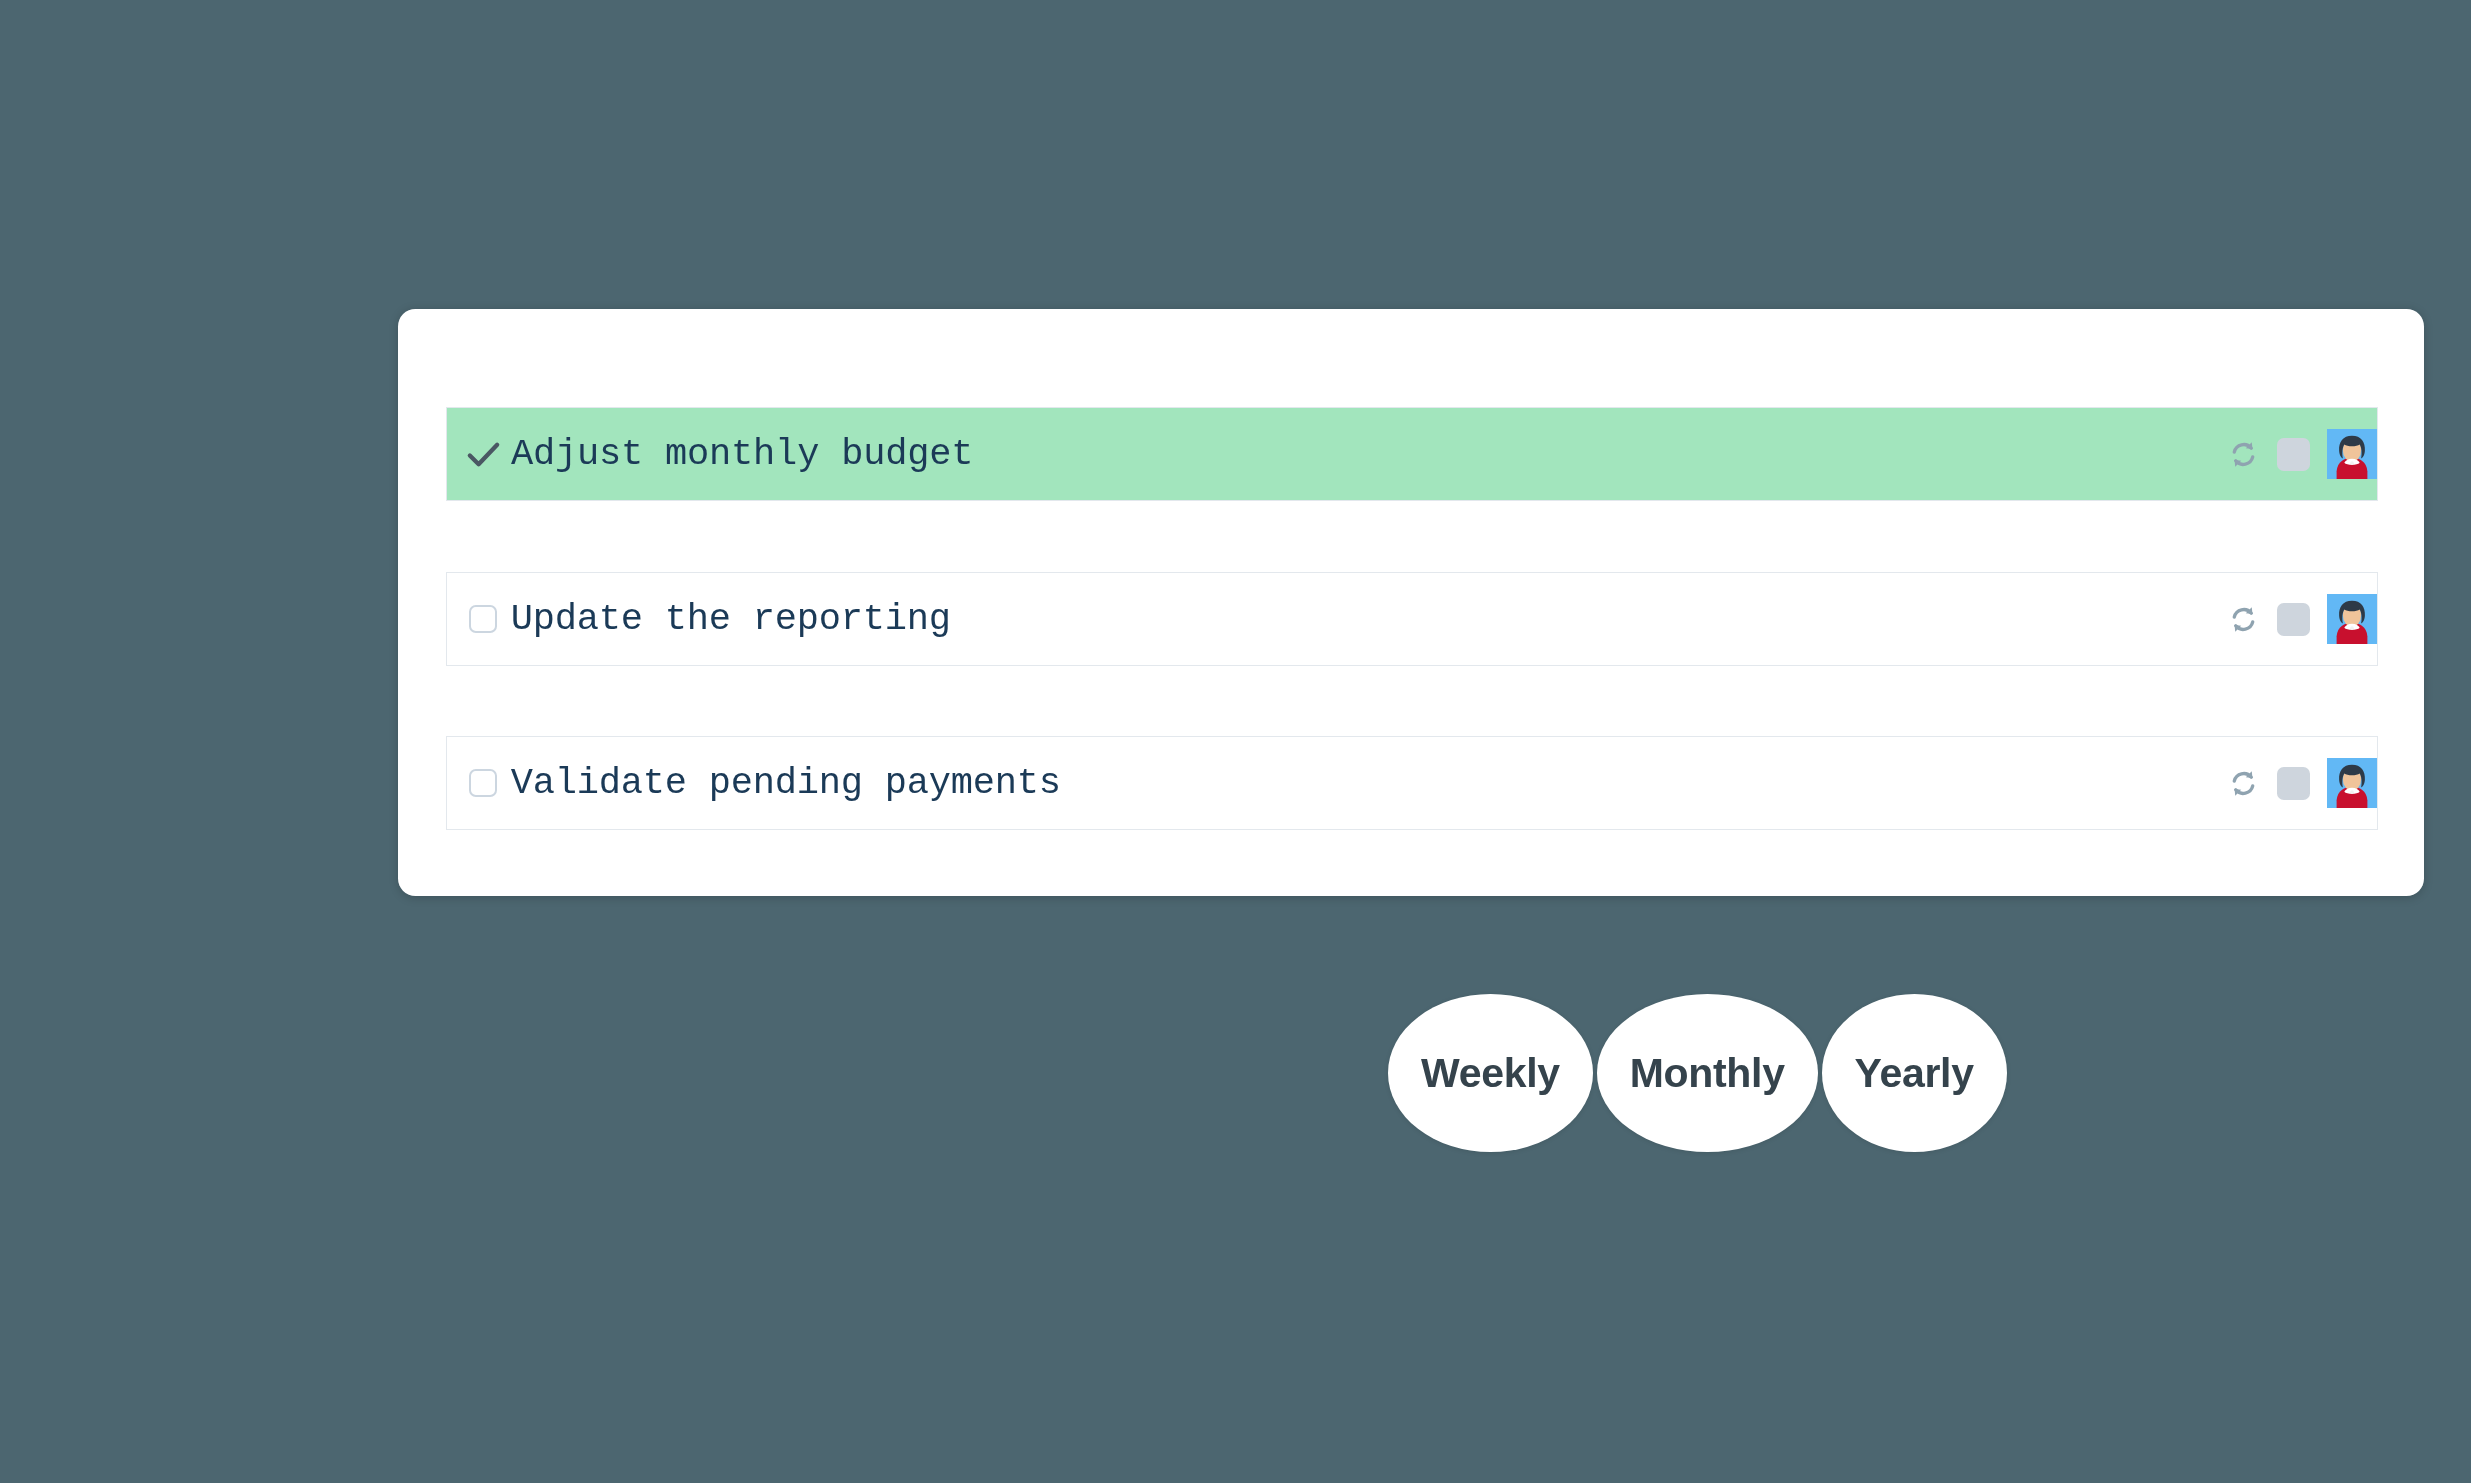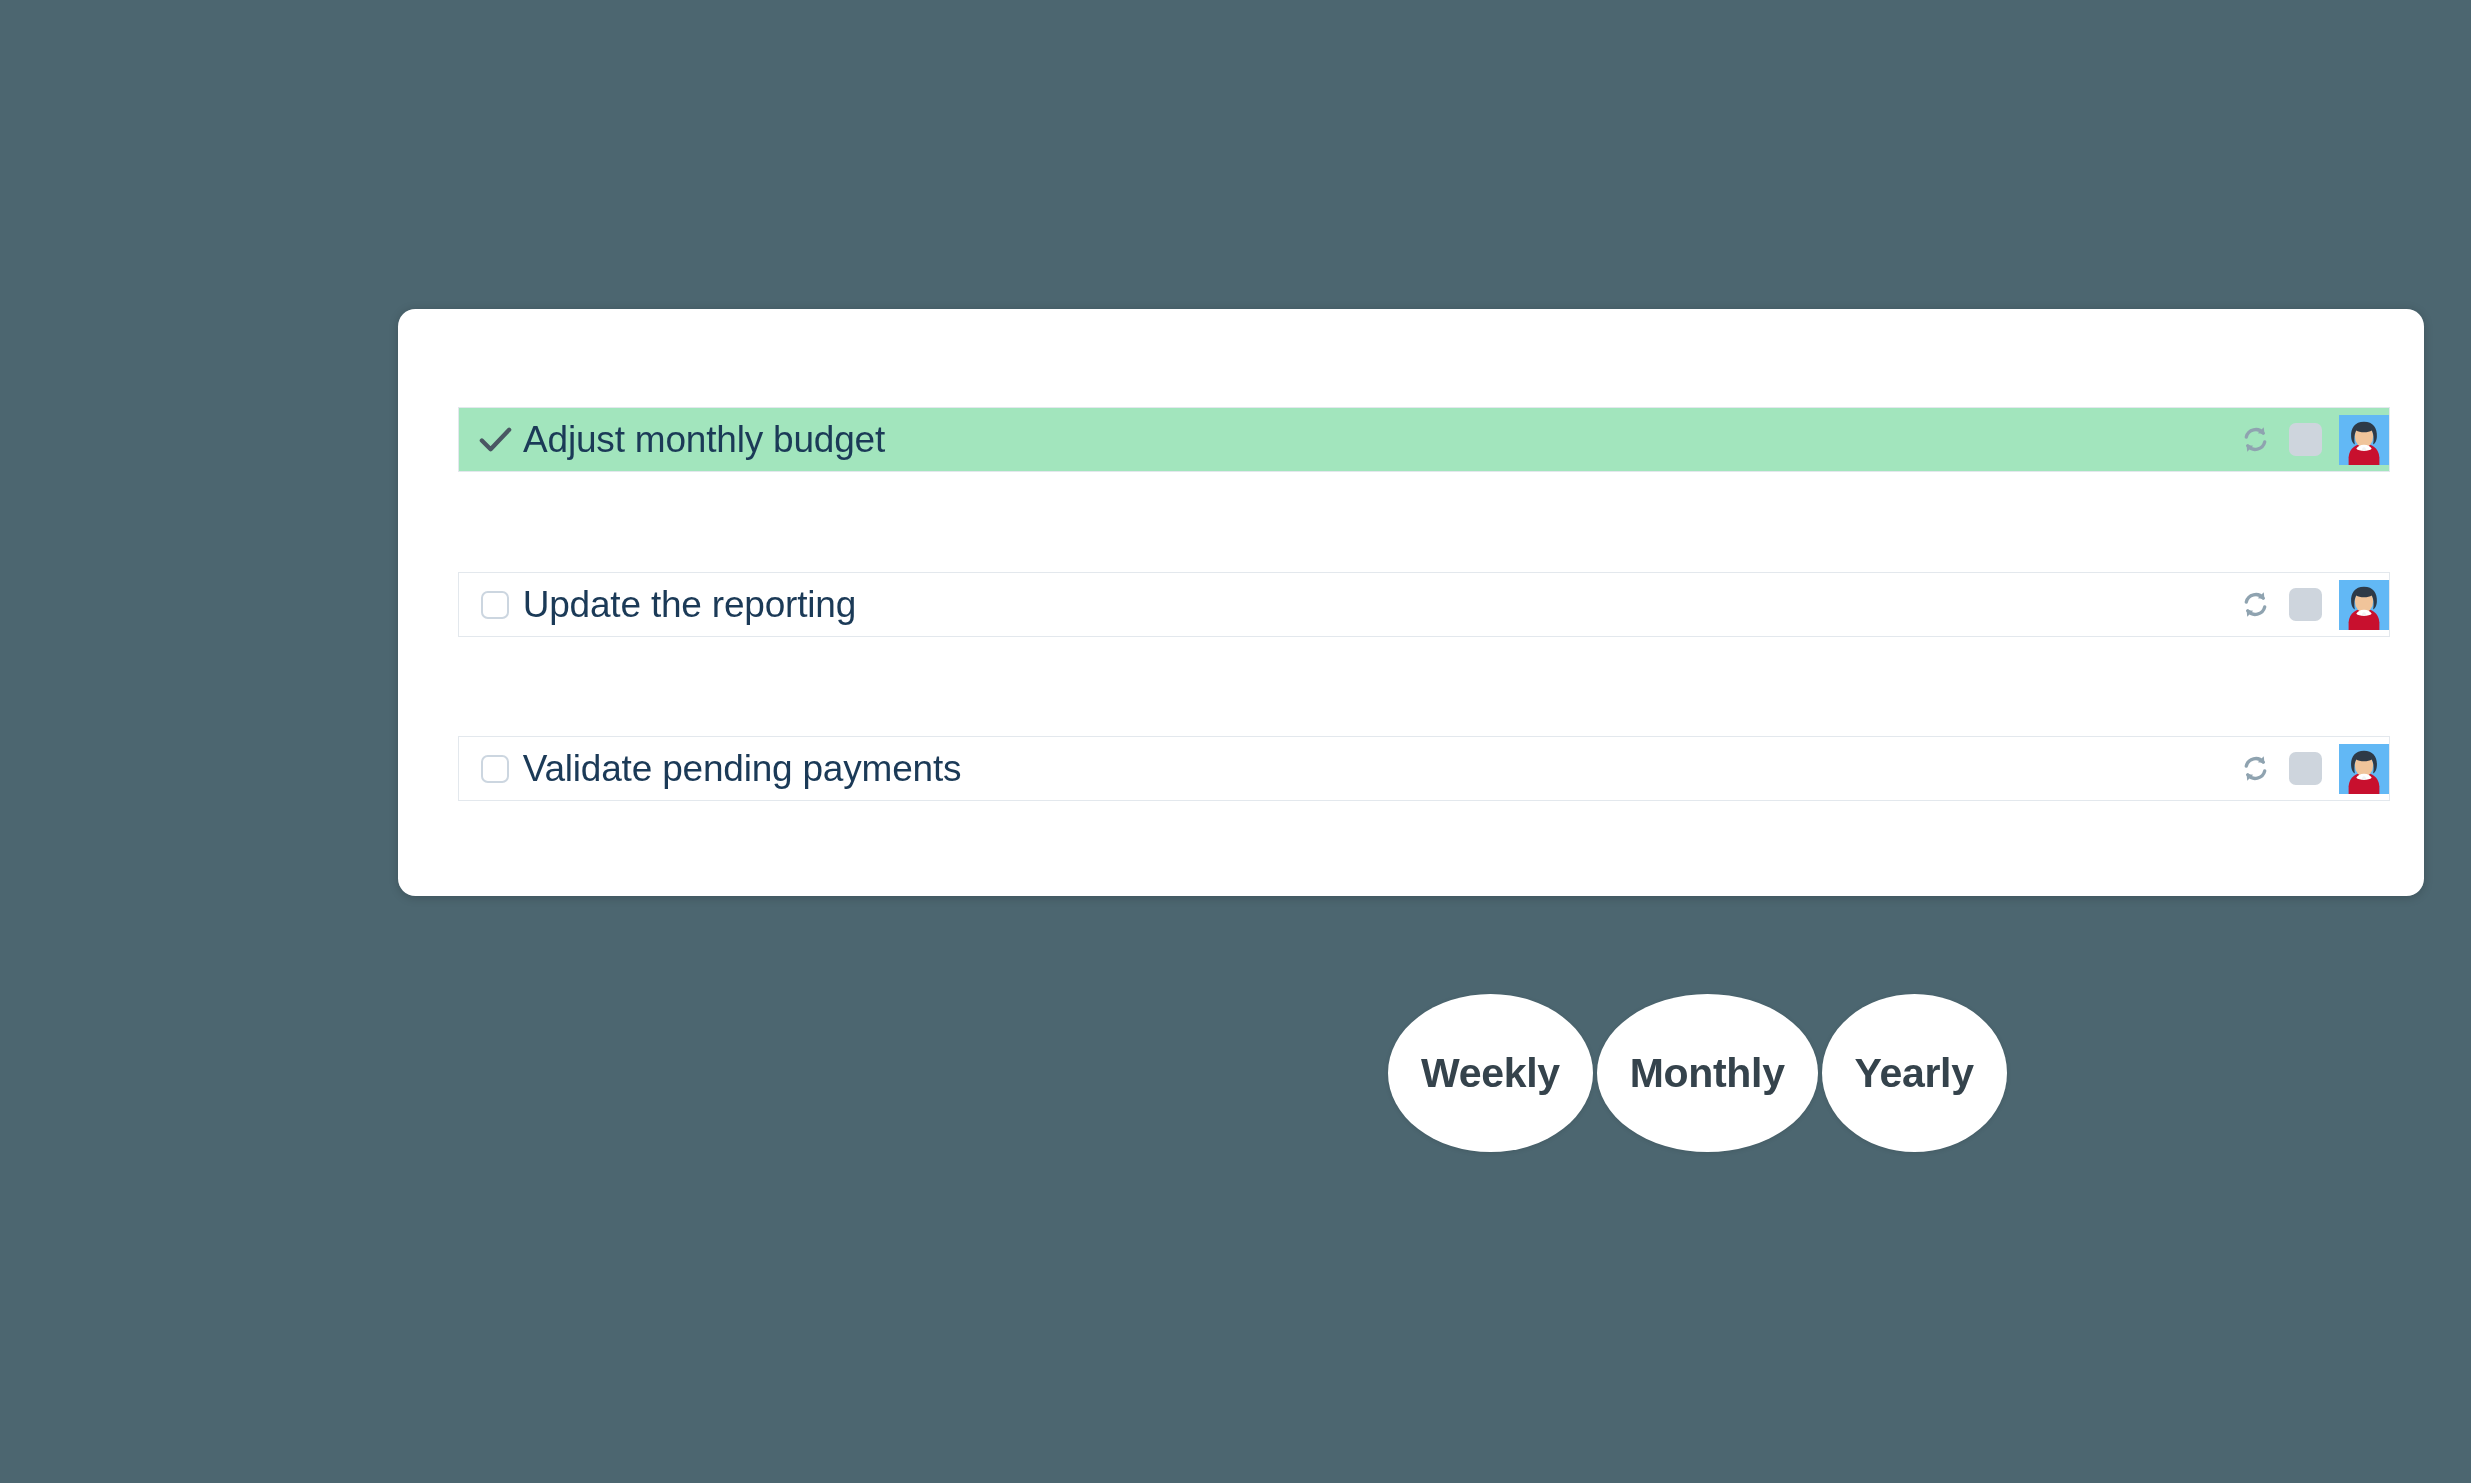--- a/index.html
+++ b/index.html
@@ -29,26 +29,27 @@
     padding: 0;
   }
 
   #task-list {
     position: absolute;
     left: 0; top: 0; right: 0; bottom: 0;
   }
 
   .task-row {
     position: absolute;
-    left: 60px;
+    left: 48px;
     width: 1932px;
-    height: 65px;
-    display: flex;
-    align-items: center;
-    box-sizing: border-box;
+    height: 94px;
+    display: flex;
+    align-items: center;
+    box-sizing: border-box;
+    font-family: Liberation Mono, monospace;
   }
   .task-row.r0 { top: 98px; }
   .task-row.r1 { top: 263px; text-align: center; }
   .task-row.r2 { top: 427px; }
 
   .task-row.done {
     background: #a2e5bd;
     border: 1px solid #e3e8ed;
   }
   .task-row.todo {

